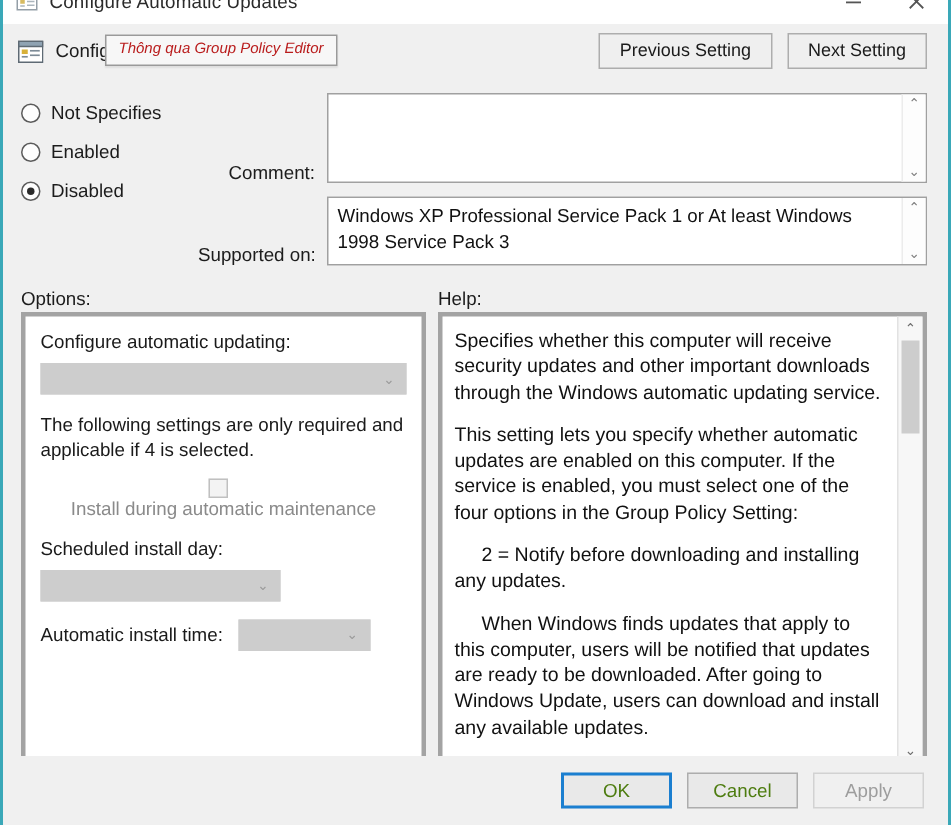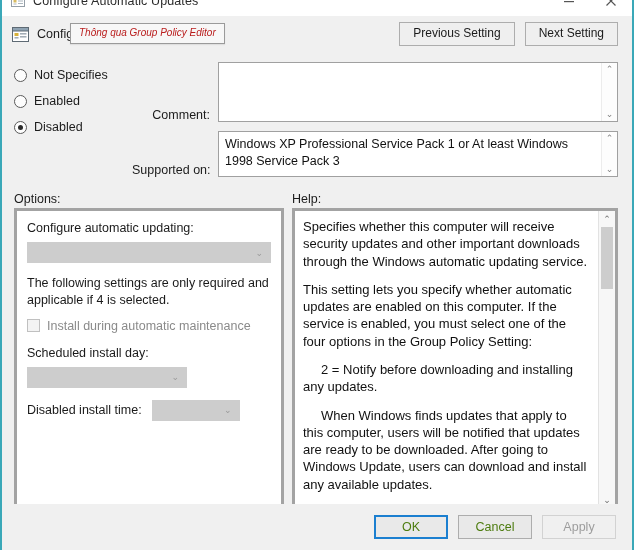--- a/index.html
+++ b/index.html
@@ -298,20 +298,21 @@
   .combo .cv { flex:1 1 auto; font-size:12px; color:#8d8d8d; padding-left:6px;}
   .combo .chev { color: #9a9a9a; font-size: 9px; }
   #combo-updating { width: 100%; }
   #combo-day { width: 160px; }
   #combo-time { width: 88px; margin-bottom: 0; }
 
   .check-row {
     display: flex;
     align-items: center;
     margin: 0 0 13px 0;
+    flex-direction: column;
   }
   .check-box {
     width: 13px; height: 13px;
     border: 1px solid #c0c0c0;
     background: #f3f3f3;
     margin-right: 7px;
     flex: 0 0 auto;
     box-sizing: border-box;
   }
   .check-label { font-size: 12.5px; color: #8a8a8a; white-space: nowrap; }
@@ -468,21 +469,21 @@
         <span class="check-label">Install during automatic maintenance</span>
       </div>
 
       <div class="opt-label">Scheduled install day:</div>
       <div class="combo" id="combo-day">
         <span class="cv"></span>
         <span class="chev">⌄</span>
       </div>
 
       <div class="time-row">
-        <div class="opt-label">Disabled install time:</div>
+        <div class="opt-label">Automatic install time:</div>
         <div class="combo" id="combo-time">
           <span class="cv"></span>
           <span class="chev">⌄</span>
         </div>
       </div>
     </div>
 
     <div class="panel" id="help-panel">
       <div class="help-text" id="help-text">
           <p>Specifies whether this computer will receive security updates and other important downloads through the Windows automatic updating service.</p>

